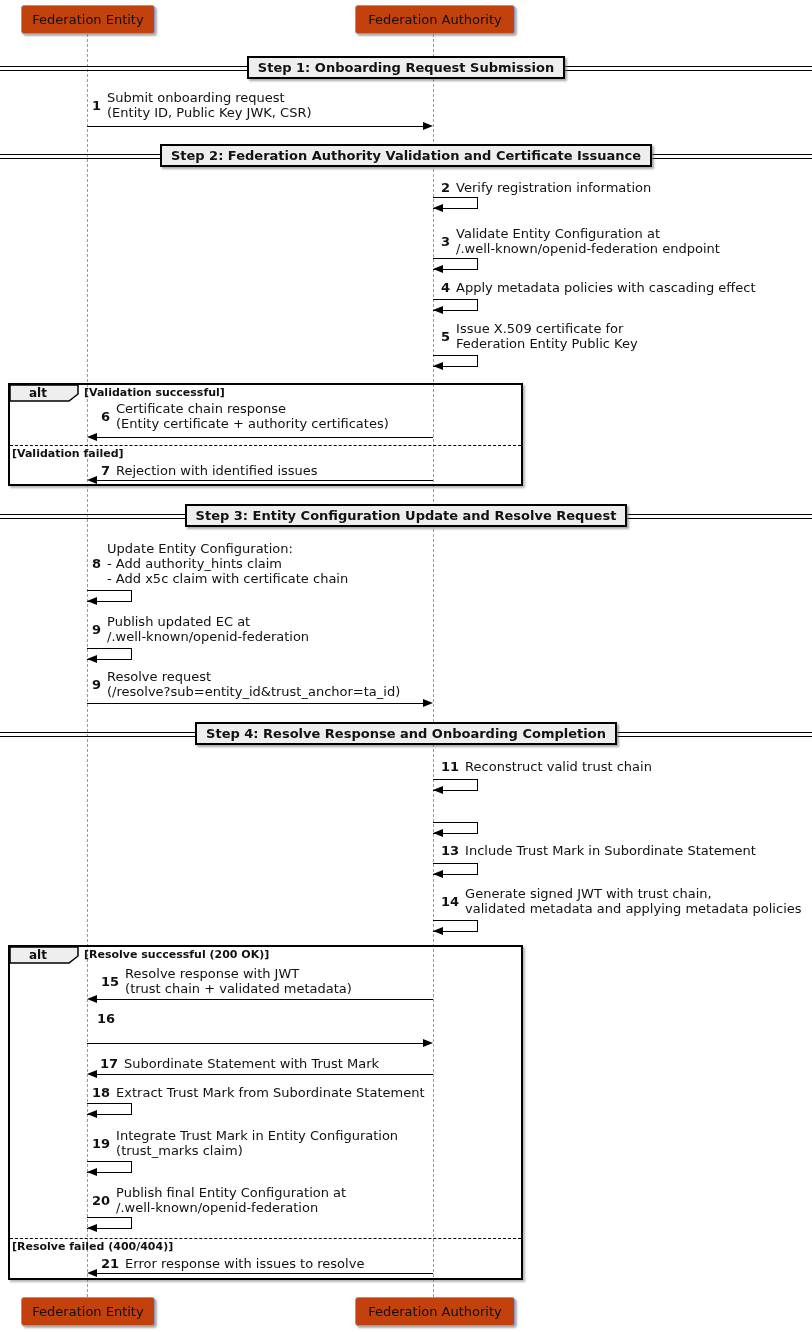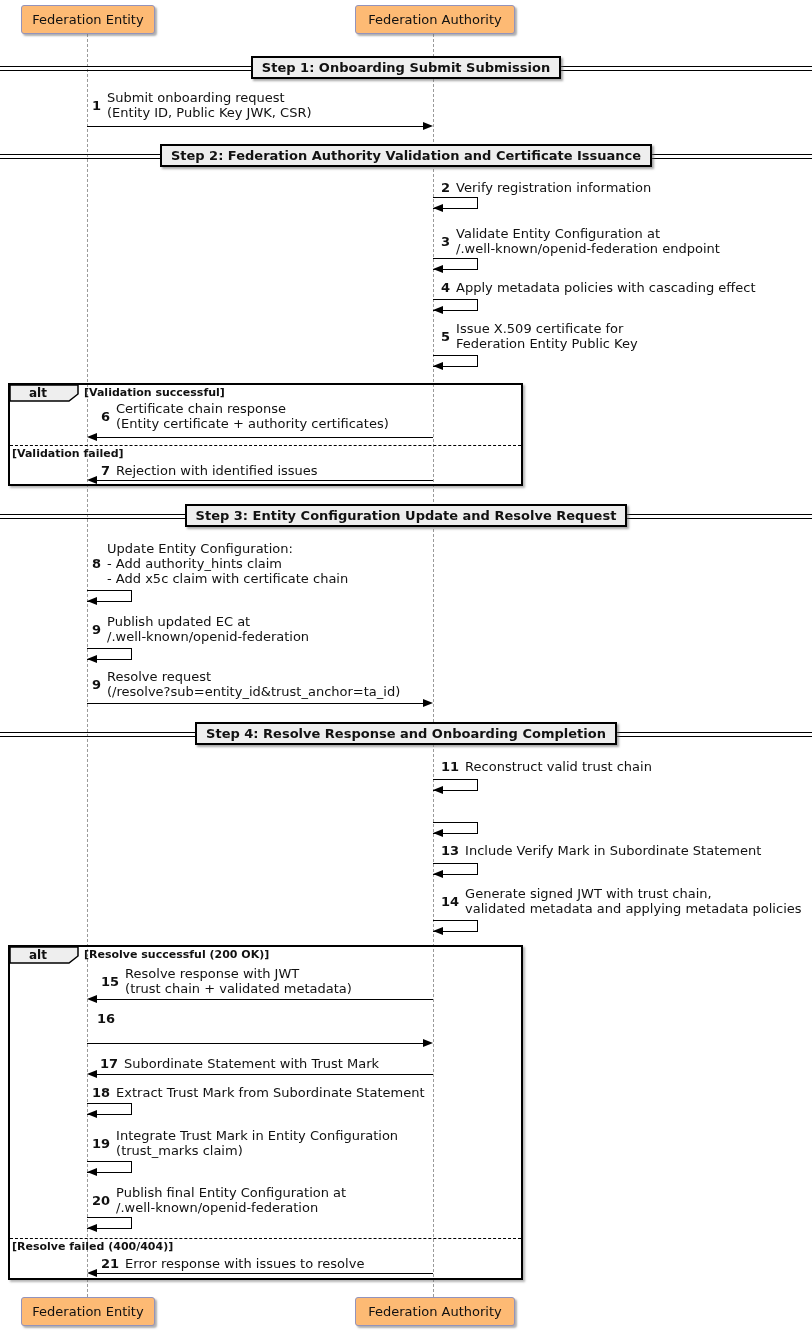--- a/index.html
+++ b/index.html
@@ -1,19 +1,19 @@
 <!DOCTYPE html>
 <html><head>
 <meta charset="utf-8">
 <style>
   html,body{margin:0;padding:0;background:#fff;}
   .canvas{position:relative;width:812px;height:1332px;background:#ffffff;
           font-family:"DejaVu Sans","Liberation Sans",sans-serif;color:#111;overflow:hidden;}
   .lifeline{position:absolute;width:0;border-left:1px dashed #9a9a9a;}
-  .pbox{position:absolute;background:#fdba74;border:1px solid #9393bb;border-radius:3px;
+  .pbox{position:absolute;background:#c2410c;border:1px solid #9393bb;border-radius:3px;
         display:flex;align-items:center;justify-content:center;font-size:13px;
         box-shadow:2px 2px 2px rgba(110,110,110,.55);box-sizing:border-box;}
   .divline{position:absolute;left:0;width:812px;height:5px;
            border-top:1px solid #000;border-bottom:1px solid #000;box-sizing:border-box;}
   .divlabelwrap{position:absolute;left:0;width:812px;display:flex;justify-content:center;}
   .divlabel{background:#EEEEEE;border:2px solid #000;padding:2px 9px;font-weight:bold;
             font-size:13px;white-space:nowrap;box-shadow:2px 2px 2px rgba(110,110,110,.6);}
   .msg{position:absolute;display:flex;align-items:center;gap:6px;font-size:13px;line-height:15px;}
   .msg b{font-size:13px;}
   .msg .t{white-space:pre-line;}
@@ -45,21 +45,21 @@
     </div>
   <div class="pbox" style="left:21px;top:1297px;width:134px;height:29px">
       <span>Federation Entity</span>
     </div>
   <div class="pbox" style="left:355px;top:1297px;width:160px;height:29px">
       <span>Federation Authority</span>
     </div>
 
   <div class="divline" style="top:66px"></div>
   <div class="divlabelwrap" style="top:56px">
-      <span class="divlabel">Step 1: Onboarding Submit Submission</span>
+      <span class="divlabel">Step 1: Onboarding Request Submission</span>
     </div>
 
   <div class="divline" style="top:154px"></div>
   <div class="divlabelwrap" style="top:144px">
       <span class="divlabel">Step 2: Federation Authority Validation and Certificate Issuance</span>
     </div>
 
   <div class="divline" style="top:514px"></div>
   <div class="divlabelwrap" style="top:504px">
       <span class="divlabel">Step 3: Entity Configuration Update and Resolve Request</span>
@@ -171,21 +171,21 @@
       <span class="t">Reconstruct valid trust chain</span>
     </div>
   <div class="loop" style="left:433px;top:779px"></div>
   <div class="head l" style="left:433px;top:786px"></div>
 
   <div class="loop" style="left:433px;top:822px"></div>
   <div class="head l" style="left:433px;top:829px"></div>
 
   <div class="msg" style="left:441px;top:843px">
       <b>13</b>
-      <span class="t">Include Verify Mark in Subordinate Statement</span>
+      <span class="t">Include Trust Mark in Subordinate Statement</span>
     </div>
   <div class="loop" style="left:433px;top:863px"></div>
   <div class="head l" style="left:433px;top:870px"></div>
 
   <div class="msg" style="left:441px;top:886px">
       <b>14</b>
       <span class="t">Generate signed JWT with trust chain,
 validated metadata and applying metadata policies</span>
     </div>
   <div class="loop" style="left:433px;top:920px"></div>

